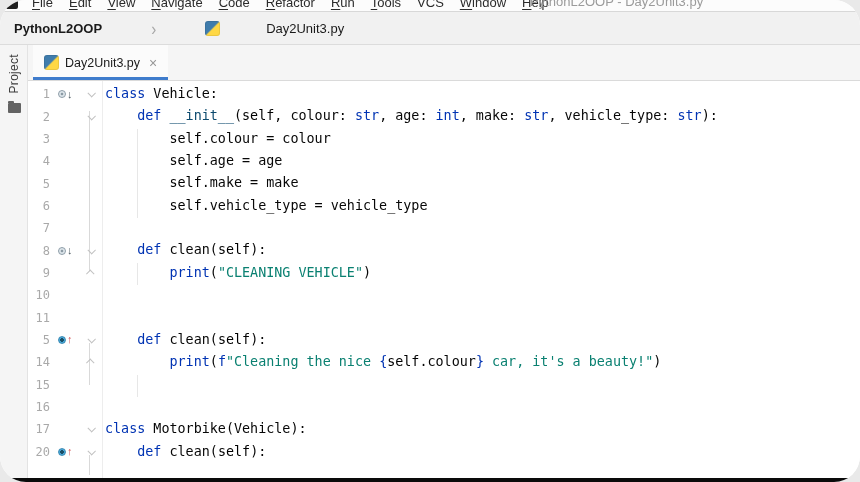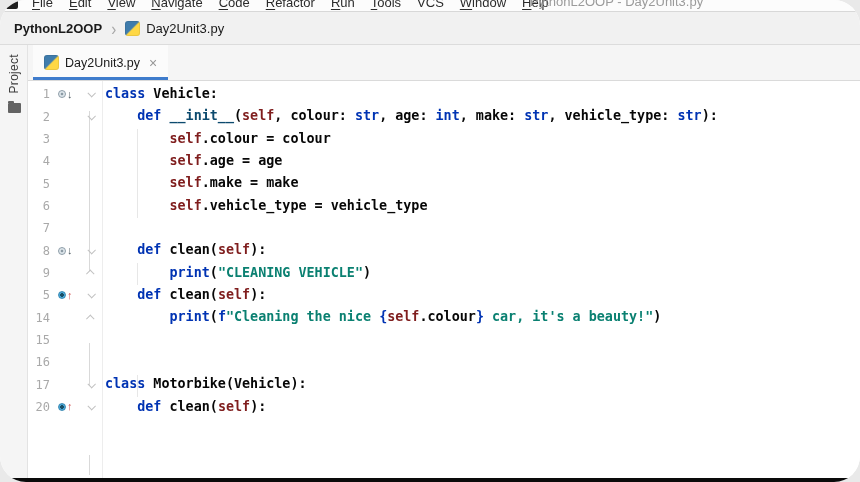--- a/index.html
+++ b/index.html
@@ -16,21 +16,21 @@
     font-size:13px; color:#2b2b2b; position:relative; }
   .app-logo { width:13px; height:13px; background:#1e1e1e; border-radius:2px;
     margin-left:5px; margin-right:6px; flex:0 0 auto; }
   .menu-item { padding:0 8px; white-space:nowrap; cursor:default; }
   .menu-item .mn { text-decoration:underline; text-underline-offset:2px; }
   .win-title { position:absolute; left:530px; top:0; line-height:24px; color:#9b9b9b; font-size:13px; }
 
   
   .breadcrumbs { position:absolute; top:12px; left:0; right:0; height:33px;
     background:#f1f1f1; border-bottom:1px solid #dcdcdc;
-    display:flex; align-items:center; padding-left:14px; font-size:13px; color:#1a1a1a; }
+    display:flex; align-items:center; padding-left:14px; font-size:13px; color:#1a1a1a;gap:40px; }
   .crumb-project { font-weight:bold; }
   .crumb-sep { color:#a8a8a8; font-size:15px; margin:0 9px; transform:scaleY(1.25); display:inline-block; }
   .pyicon { width:15px; height:15px; border-radius:3px; display:inline-block; flex:0 0 auto;
     background:linear-gradient(135deg,#3f7cac 0%,#3f7cac 46%,#ffd845 54%,#ffd845 100%);
     box-shadow:inset 0 0 0 1px rgba(0,0,0,0.08); }
   .crumb-file { margin-left:6px; }
 
   
   .tabbar { position:absolute; top:45px; left:28px; right:0; height:36px;
     background:#f5f5f5; border-bottom:1px solid #dadada; display:flex; align-items:stretch; }
@@ -69,24 +69,24 @@
   .g-c.blue { background:radial-gradient(circle,#1a4f66 0 2px,#4aa8d8 2.1px); border:1px solid #3a8ab4; }
   .g-a { font-size:11px; font-weight:bold; line-height:1; margin-left:1px; }
   .g-a.down { color:#4d5b63; }
   .g-a.up { color:#d25252; }
   .foldcol { width:29px; display:flex; justify-content:center; align-items:center; flex:0 0 auto; }
   .chev { width:6px; height:6px; border-right:1.5px solid #c2c2c2; border-bottom:1.5px solid #c2c2c2; }
   .chev.down { transform:rotate(45deg) translateY(-1px); }
   .chev.up { transform:rotate(-135deg) translateY(-1px); }
 
   .codetxt { flex:1; white-space:pre; font-family:"DejaVu Sans Mono", monospace;
-    font-size:13.4px; font-weight:bold; color:#070707; line-height:22.35px; }
+    font-size:13.4px; font-weight:normal; color:#070707; line-height:22.35px; }
   .tk-k   { color:#0033B3; }
   .tk-m   { color:#0c4a6e; }
-  .tk-s   { color:#7f1d1d; }
+  .tk-s   { color:#000000; }
   .tk-str { color:#0A8071; }
   .tk-b   { color:#0033B3; }
   .tk-p   { color:#070707; }
 
   
   .bottom-bar { position:absolute; left:0; right:0; top:478px; height:4px; background:#0a0a0a; }
 </style>
 </head>
 <body>
 
@@ -205,20 +205,32 @@
         </div>
         <div class="row">
           <span class="lnum">9</span>
           <span class="gicon"></span>
           <span class="foldcol">
             <span class="chev up"></span>
           </span>
           <span class="codetxt"><span class="tk-p">        </span><span class="tk-k">print</span><span class="tk-p">(</span><span class="tk-str">"CLEANING VEHICLE"</span><span class="tk-p">)</span></span>
         </div>
         <div class="row">
+          <span class="lnum">10</span>
+          <span class="gicon"></span>
+          <span class="foldcol"></span>
+          <span class="codetxt"></span>
+        </div>
+        <div class="row">
+          <span class="lnum">11</span>
+          <span class="gicon"></span>
+          <span class="foldcol"></span>
+          <span class="codetxt"></span>
+        </div>
+        <div class="row">
           <span class="lnum">5</span>
           <span class="gicon">
             <span class="g-c blue"></span>
             <span class="g-a up">↑</span>
           </span>
           <span class="foldcol">
             <span class="chev down"></span>
           </span>
           <span class="codetxt"><span class="tk-p">    </span><span class="tk-k">def</span><span class="tk-p"> clean(</span><span class="tk-s">self</span><span class="tk-p">):</span></span>
         </div>

